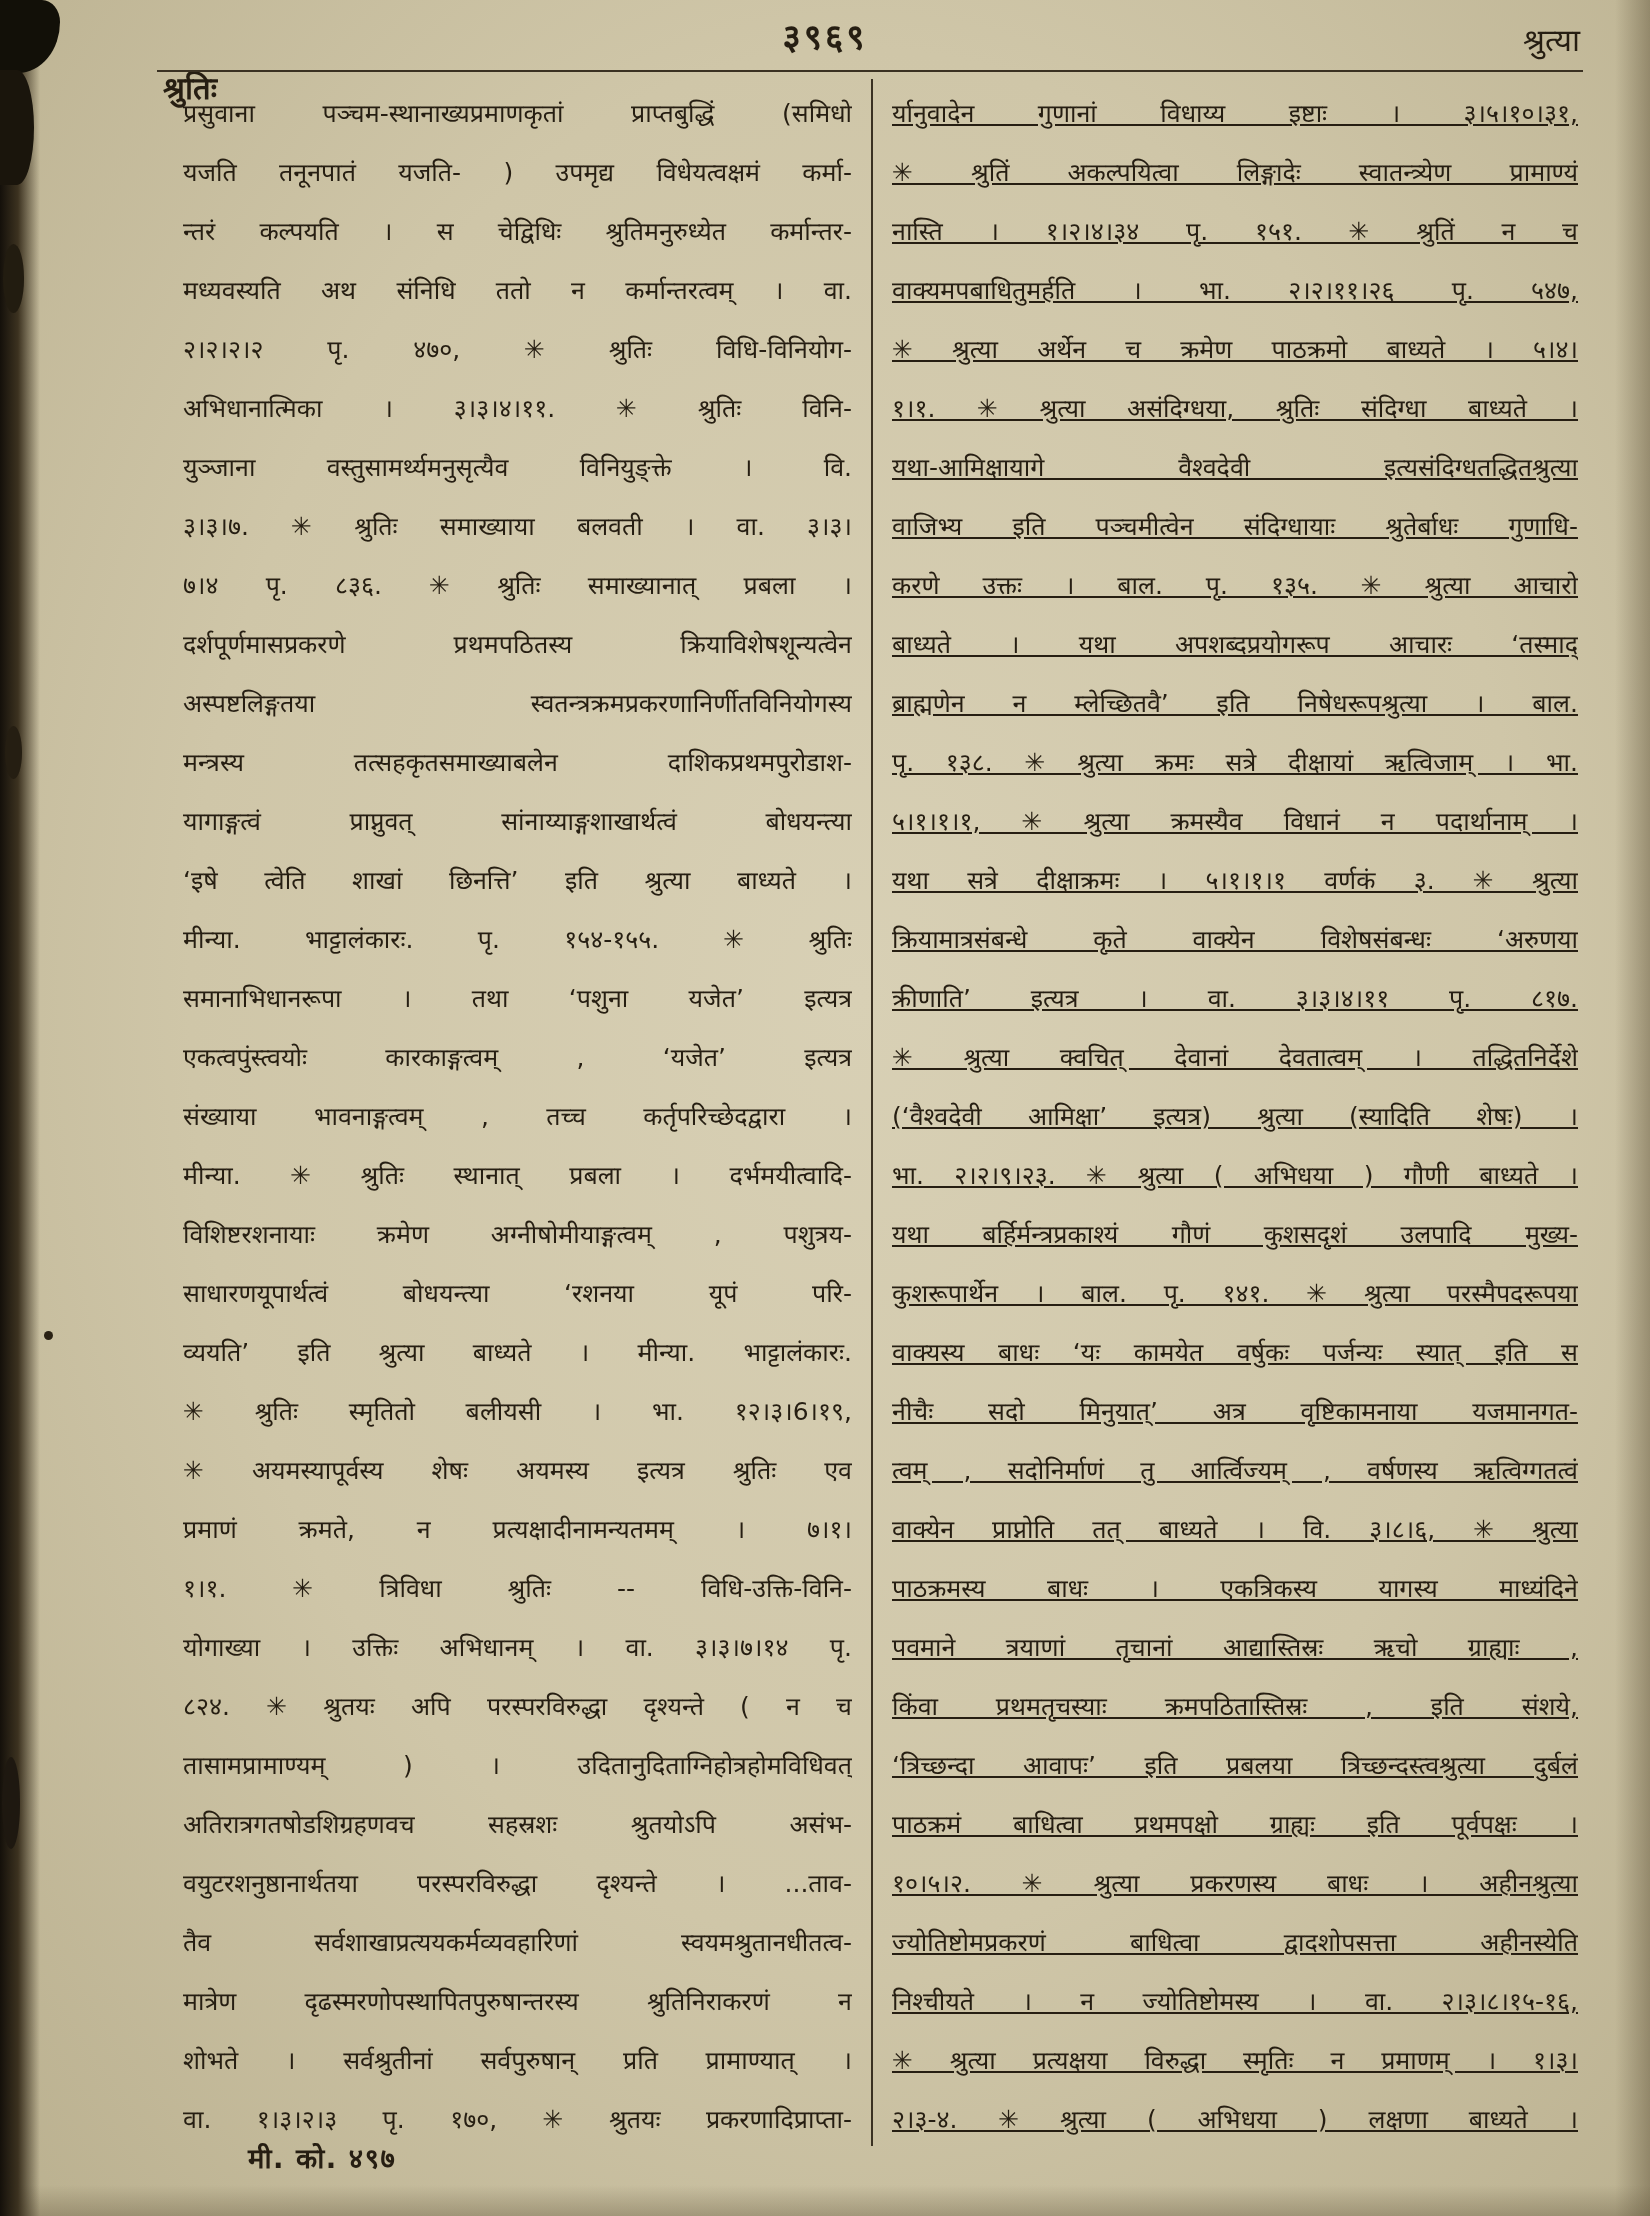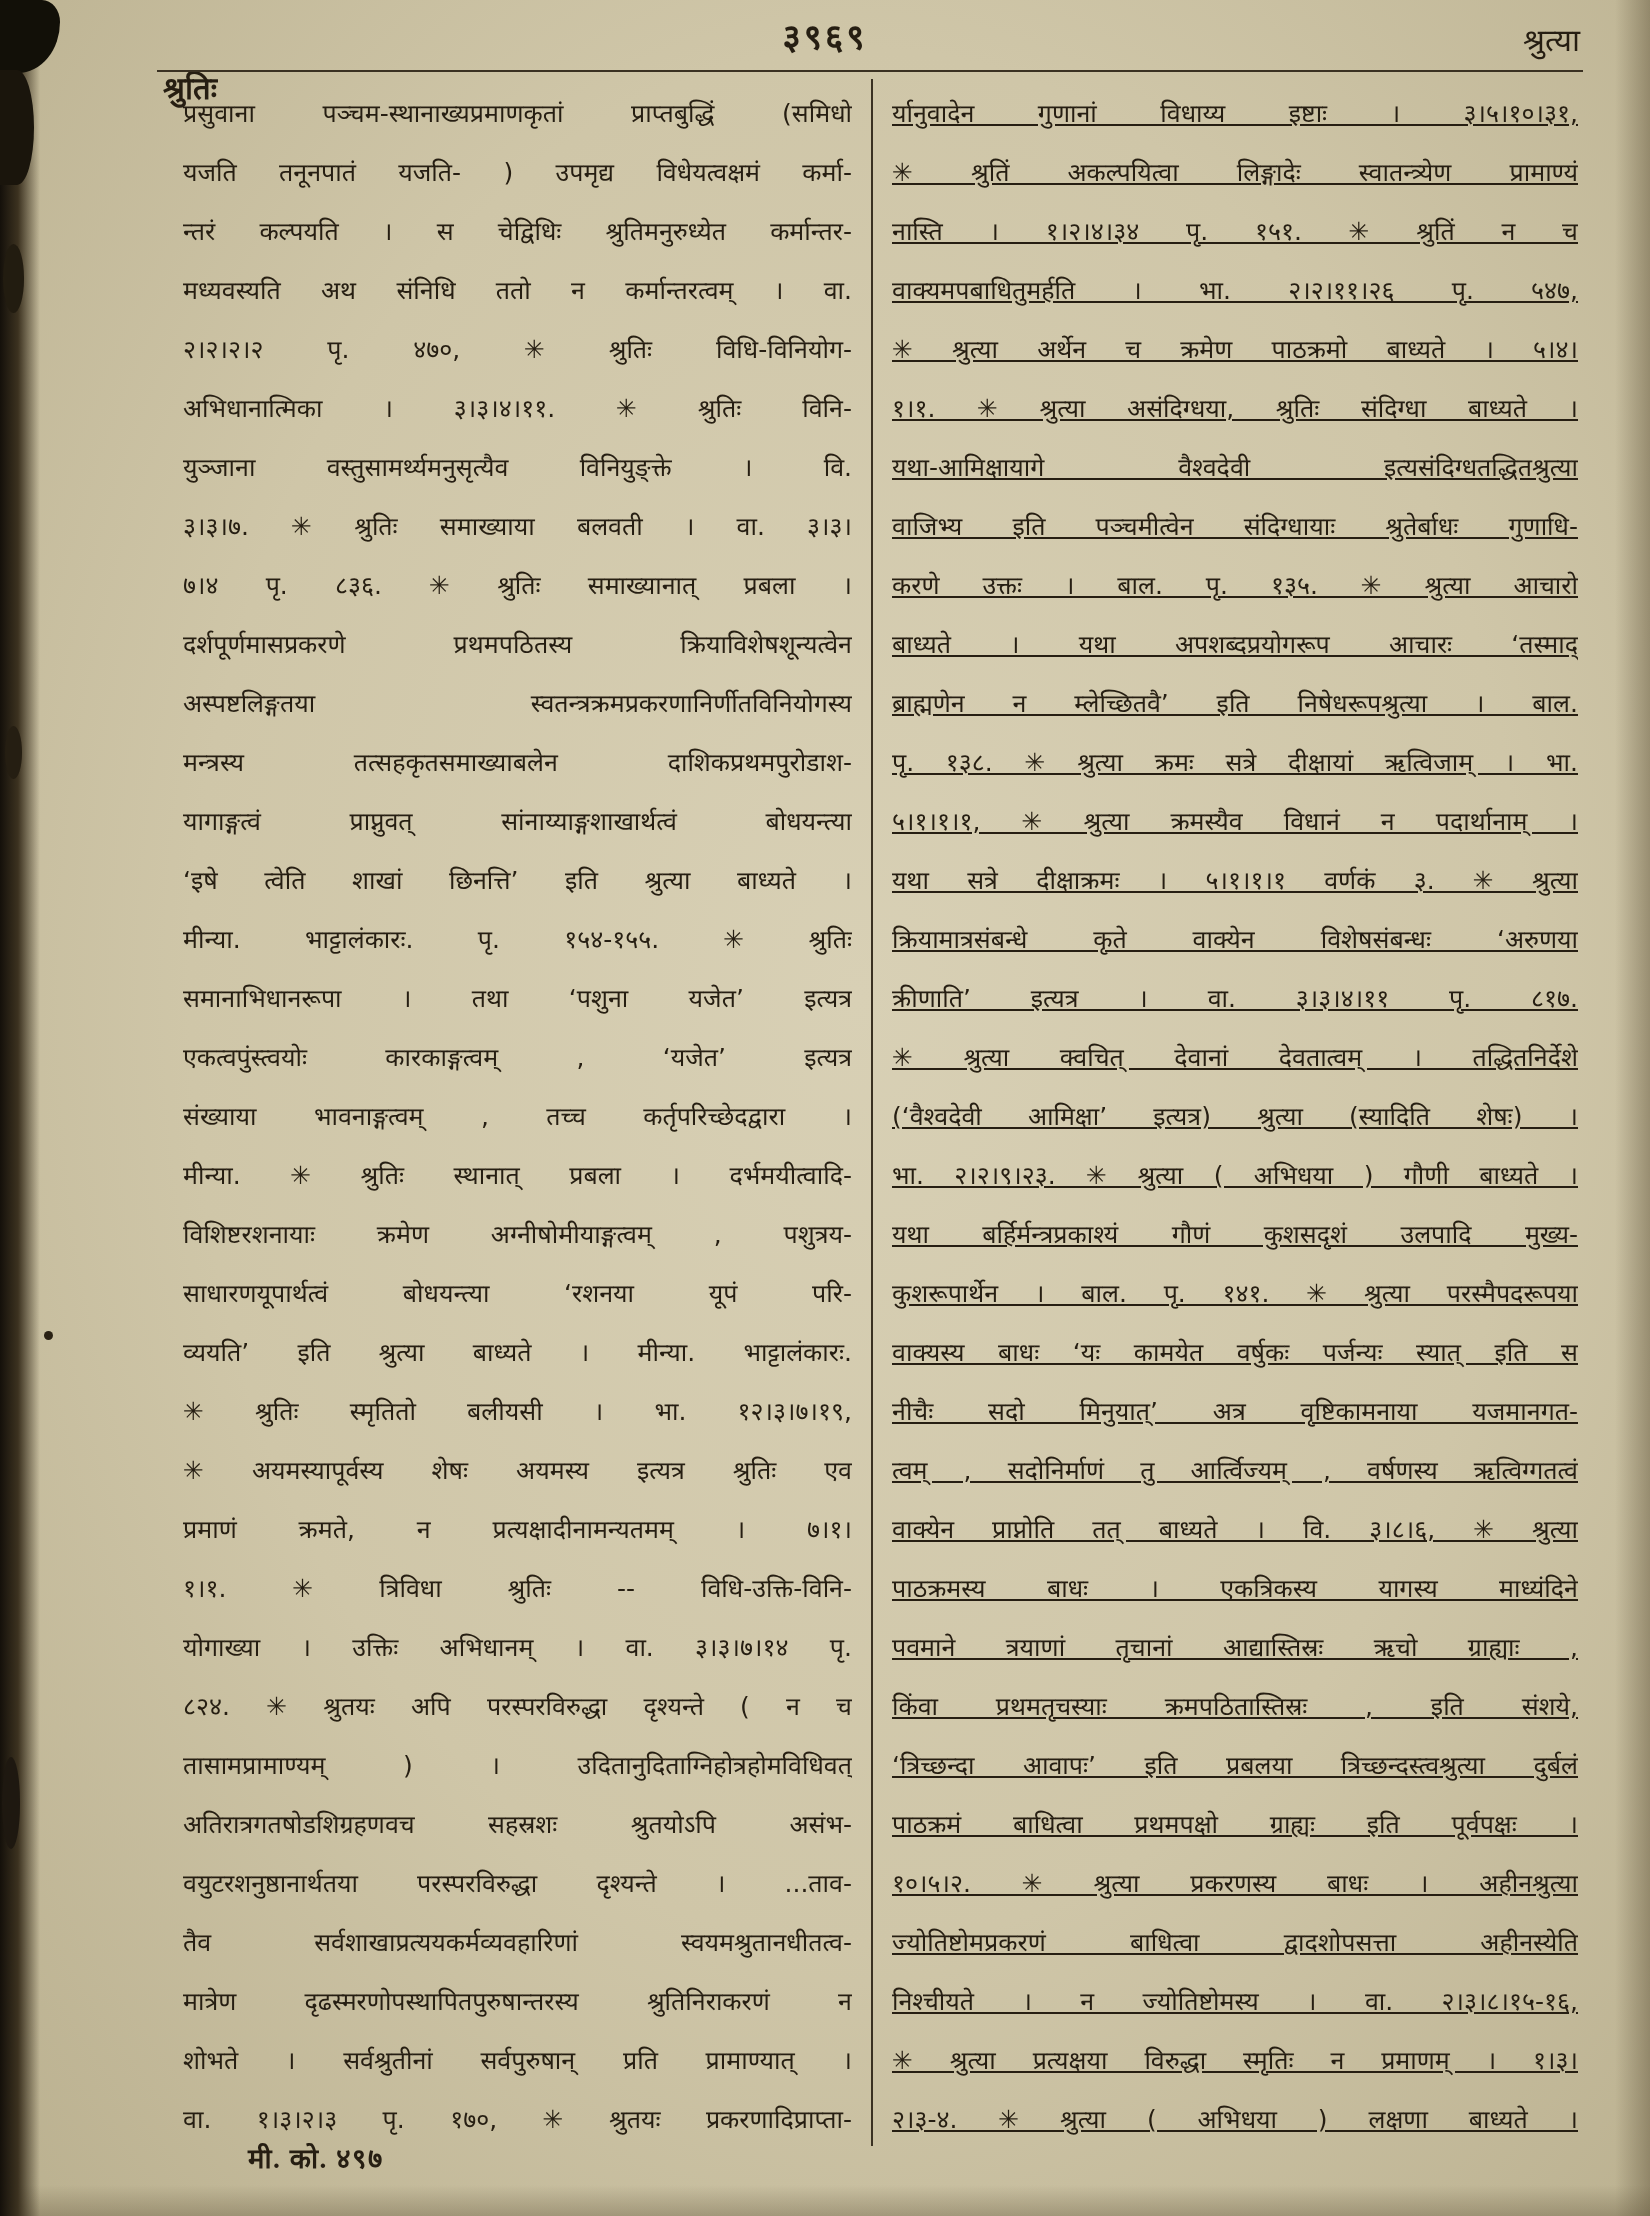--- a/index.html
+++ b/index.html
@@ -52,21 +52,21 @@
   .col-right { left:892px; width:686px;text-decoration:underline; }
   .text-line {
     height:59px; line-height:59px;
     font-size:25px;
     text-align:justify; text-align-last:justify;
     overflow:hidden;
     white-space:nowrap;
   }
   .footer {
     position:absolute; left:248px; top:2139px;
-    font-size:27.5px; font-weight:bold; letter-spacing:1.5px;font-family:Liberation Serif, serif;
+    font-size:27.5px; font-weight:bold; letter-spacing:1.5px;
   }
 </style>
 </head>
 <body>
 
 <div class="paper"></div>
 <div class="edge-right"></div>
 <div class="edge-bottom"></div>
 <div class="binding"></div>
 <div class="stain s1"></div>
@@ -99,21 +99,21 @@
     <div class="text-line">यागाङ्गत्वं प्राप्नुवत् सांनाय्याङ्गशाखार्थत्वं बोधयन्त्या</div>
     <div class="text-line">‘इषे त्वेति शाखां छिनत्ति’ इति श्रुत्या बाध्यते ।</div>
     <div class="text-line">मीन्या. भाट्टालंकारः. पृ. १५४-१५५. ✳ श्रुतिः</div>
     <div class="text-line">समानाभिधानरूपा । तथा ‘पशुना यजेत’ इत्यत्र</div>
     <div class="text-line">एकत्वपुंस्त्वयोः कारकाङ्गत्वम् , ‘यजेत’ इत्यत्र</div>
     <div class="text-line">संख्याया भावनाङ्गत्वम् , तच्च कर्तृपरिच्छेदद्वारा ।</div>
     <div class="text-line">मीन्या. ✳ श्रुतिः स्थानात् प्रबला । दर्भमयीत्वादि-</div>
     <div class="text-line">विशिष्टरशनायाः क्रमेण अग्नीषोमीयाङ्गत्वम् , पशुत्रय-</div>
     <div class="text-line">साधारणयूपार्थत्वं बोधयन्त्या ‘रशनया यूपं परि-</div>
     <div class="text-line">व्ययति’ इति श्रुत्या बाध्यते । मीन्या. भाट्टालंकारः.</div>
-    <div class="text-line">✳ श्रुतिः स्मृतितो बलीयसी । भा. १२।३।७।१९,</div>
+    <div class="text-line">✳ श्रुतिः स्मृतितो बलीयसी । भा. १२।३।6।१९,</div>
     <div class="text-line">✳ अयमस्यापूर्वस्य शेषः अयमस्य इत्यत्र श्रुतिः एव</div>
     <div class="text-line">प्रमाणं क्रमते, न प्रत्यक्षादीनामन्यतमम् । ७।१।</div>
     <div class="text-line">१।१. ✳ त्रिविधा श्रुतिः -- विधि-उक्ति-विनि-</div>
     <div class="text-line">योगाख्या । उक्तिः अभिधानम् । वा. ३।३।७।१४ पृ.</div>
     <div class="text-line">८२४. ✳ श्रुतयः अपि परस्परविरुद्धा दृश्यन्ते ( न च</div>
     <div class="text-line">तासामप्रामाण्यम् ) । उदितानुदिताग्निहोत्रहोमविधिवत्</div>
     <div class="text-line">अतिरात्रगतषोडशिग्रहणवच सहस्रशः श्रुतयोऽपि असंभ-</div>
     <div class="text-line">वयुटरशनुष्ठानार्थतया परस्परविरुद्धा दृश्यन्ते । ...ताव-</div>
     <div class="text-line">तैव सर्वशाखाप्रत्ययकर्मव्यवहारिणां स्वयमश्रुतानधीतत्व-</div>
     <div class="text-line">मात्रेण दृढस्मरणोपस्थापितपुरुषान्तरस्य श्रुतिनिराकरणं न</div>

